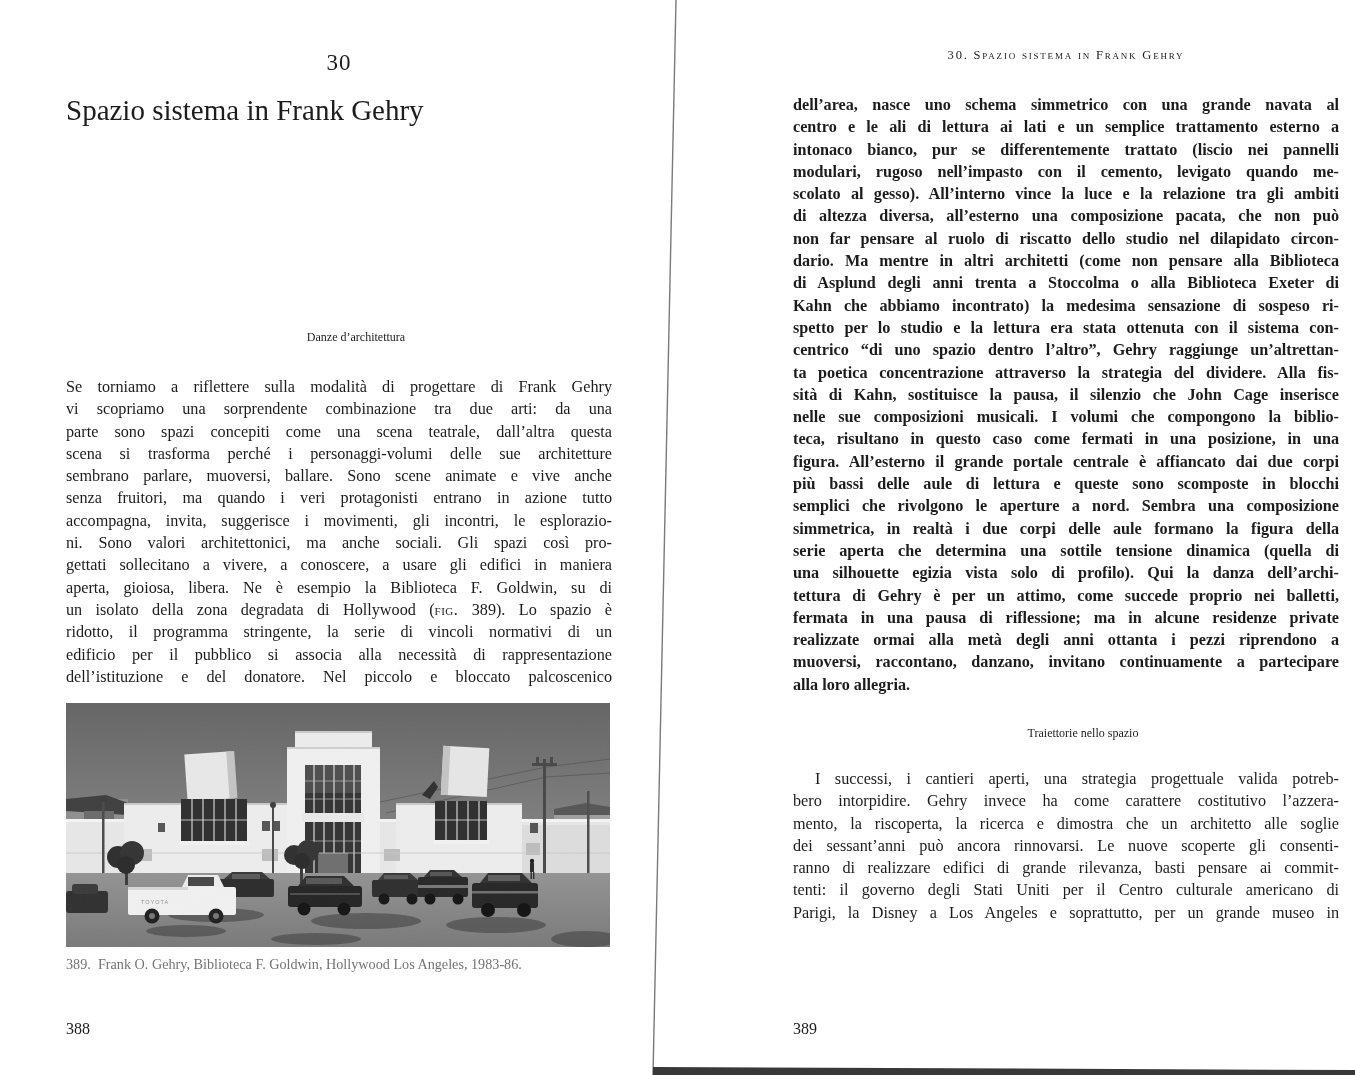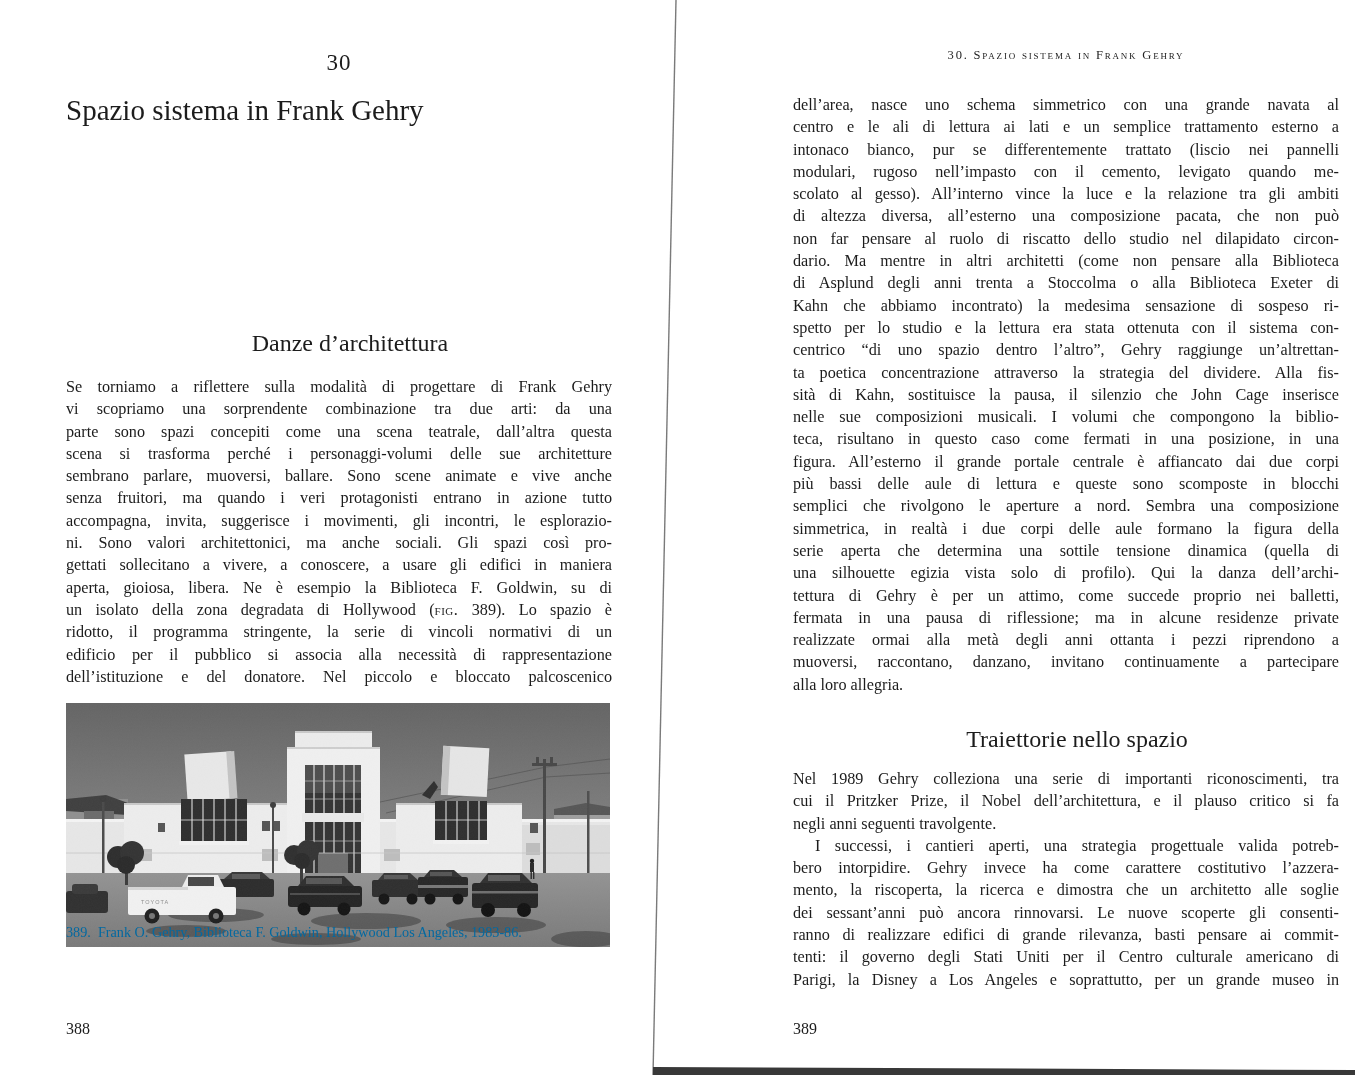--- a/index.html
+++ b/index.html
@@ -15,29 +15,29 @@
 
   .chapter-number {
     position:absolute; left:0; width:100%; top:50px;
     font-size:23px; text-align:center; letter-spacing:1px;
   }
   .chapter-title {
     position:absolute; left:0; width:100%; top:94px;
     font-size:29px; text-align:left; white-space:nowrap;
   }
   .section-heading {
-    position:absolute; left:11px; width:100%;
-    font-size:24px; text-align:center;
+    position:absolute; left:17px; width:100%;
+    font-size:12px; text-align:center;
   }
   #left-heading  { top:330px; }
   #right-heading { top:726px; }
 
   .body-block { position:absolute; left:0; width:546px; }
   #left-body    { top:376px; }
-  #right-body-1 { top:94px; }
+  #right-body-1 { top:94px;font-weight:bold; }
   #right-body-2 { top:768px; }
 
   .line {
     font-size:16.2px; line-height:22.3px;
     text-align:justify; text-align-last:justify;
     white-space:normal;
   }
   .line.nojust { text-align-last:left; }
   .line.indent { text-indent:22px; }
   .smallcaps { font-variant:small-caps; letter-spacing:0.5px; }
@@ -46,22 +46,22 @@
     position:absolute; left:0; width:100%; top:48px;
     font-size:12.5px; letter-spacing:1.8px;
     font-variant:small-caps; text-align:center; color:#222;
   }
 
   .figure-photo {
     position:absolute; left:0; top:703px; width:544px; height:244px;
     line-height:0;
   }
   .figure-caption {
-    position:absolute; left:0; width:546px; top:924px;
-    font-size:14.2px; text-align:left; color:#0369a1;
+    position:absolute; left:0; width:546px; top:956px;
+    font-size:14.2px; text-align:left; color:#737373;
   }
   .page-number {
     position:absolute; left:0; width:100%; top:1020px;
     font-size:16px; 
   }
 
   #scan-overlay {
     position:absolute; left:0; top:0; width:1355px; height:1075px;
     pointer-events:none;
   }
@@ -346,25 +346,20 @@
       <div class="line">fermata in una pausa di riflessione; ma in alcune residenze private</div>
       <div class="line">realizzate ormai alla metà degli anni ottanta i pezzi riprendono a</div>
       <div class="line">muoversi, raccontano, danzano, invitano continuamente a partecipare</div>
       <div class="line nojust">alla loro allegria.</div>
     </div>
 
   <div class="section-heading" id="right-heading">Traiettorie nello spazio</div>
 
   <div class="body-block" id="right-body-2">
     <div>
-        <div class="line">Nel 1989 Gehry colleziona una serie di importanti riconoscimenti, tra</div>
-        <div class="line">cui il Pritzker Prize, il Nobel dell’architettura, e il plauso critico si fa</div>
-        <div class="line nojust">negli anni seguenti travolgente.</div>
-      </div>
-    <div>
         <div class="line indent">I successi, i cantieri aperti, una strategia progettuale valida potreb-</div>
         <div class="line">bero intorpidire. Gehry invece ha come carattere costitutivo l’azzera-</div>
         <div class="line">mento, la riscoperta, la ricerca e dimostra che un architetto alle soglie</div>
         <div class="line">dei sessant’anni può ancora rinnovarsi. Le nuove scoperte gli consenti-</div>
         <div class="line">ranno di realizzare edifici di grande rilevanza, basti pensare ai commit-</div>
         <div class="line">tenti: il governo degli Stati Uniti per il Centro culturale americano di</div>
         <div class="line">Parigi, la Disney a Los Angeles e soprattutto, per un grande museo in</div>
       </div>
   </div>
 

